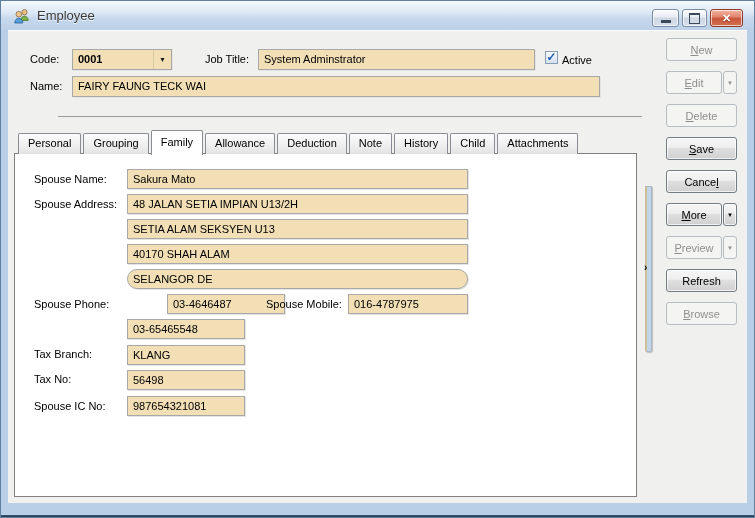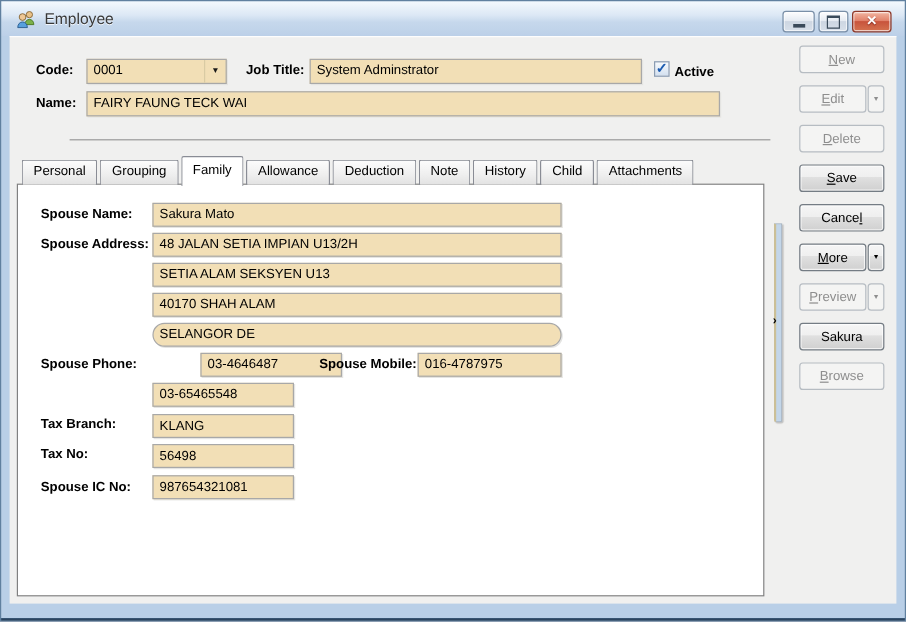--- a/index.html
+++ b/index.html
@@ -30,21 +30,21 @@
     left:710px;width:33px;
     background:linear-gradient(#F2B6A2,#E1826B 45%,#C8543C 50%,#D4724F);
     border-color:#8E3A2B;
   }
   .glyph-min{display:block;width:10px;height:3px;background:#3A4A5A;margin-top:6px;}
   .glyph-max{display:block;width:9px;height:8px;border:1px solid #3A4A5A;border-top-width:2px;background:transparent;}
   .glyph-close{color:#FFF;font-size:11px;font-weight:bold;text-shadow:0 1px 1px rgba(80,0,0,.6);line-height:1;}
   
   .client{position:absolute;left:8px;top:30px;width:739px;height:472px;background:#F0F0EF;border-top:1px solid #FDFDFD;}
   
-  .lbl{position:absolute;white-space:nowrap;color:#000;font-weight:bold;}
+  .lbl{position:absolute;white-space:nowrap;color:#000;}
   .field{
     position:absolute;height:20px;box-sizing:border-box;background:var(--field-bg,#F2DFB6);
     border:1px solid #A8A8A8;box-shadow:1px 1px 0 #E4E4E2;
     line-height:18px;padding-left:5px;white-space:nowrap;overflow:hidden;
   }
   .combo-arrow{
     position:absolute;right:0;top:0;bottom:0;width:17px;border-left:1px solid #D9CBA4;
     display:flex;align-items:center;justify-content:center;font-size:7px;color:#1A1A1A;cursor:default;
   }
   .checkbox{
@@ -110,21 +110,21 @@
 <button class="caption-btn btn-max">
     <span class="glyph-max"></span>
   </button>
 <button class="caption-btn btn-close">
     <span class="glyph-close">✕</span>
   </button>
 
 <div class="client"></div>
 
 <span class="lbl" style="left:30px;top:53px;">Code:</span>
-<div class="field" style="left:72px;top:49px;width:117px;height:21px;line-height:19px;">
+<div class="field" style="left:72px;top:49px;width:100px;height:21px;line-height:19px;font-weight:bold;">
   <span>0001</span>
   <span class="combo-arrow">▼</span>
 </div>
 <span class="lbl" style="left:205px;top:53px;">Job Title:</span>
 <div class="field" style="left:258px;top:49px;width:277px;height:21px;line-height:19px;">
   <span>System Adminstrator</span>
 </div>
 <div class="checkbox">
   <span class="checkmark">✓</span>
 </div>
@@ -194,21 +194,21 @@
     </div>
     <div class="btnrow" style="top: 203px;">
       <button class="winbtn split-main"><u>M</u>ore</button>
       <button class="winbtn split-arrow">▼</button>
     </div>
     <div class="btnrow" style="top: 236px;">
       <button class="winbtn split-main disabled" disabled=""><u>P</u>review</button>
       <button class="winbtn split-arrow disabled" disabled="">▼</button>
     </div>
     <div class="btnrow" style="top: 269px;">
-      <button class="winbtn full">Sakura</button>
+      <button class="winbtn full">Refresh</button>
     </div>
     <div class="btnrow" style="top: 302px;">
       <button class="winbtn full disabled" disabled=""><u>B</u>rowse</button>
     </div>
   </div>
 
 <div class="frame-bottom"></div>
 <div class="frame-edge"></div>
 
 </body></html>

